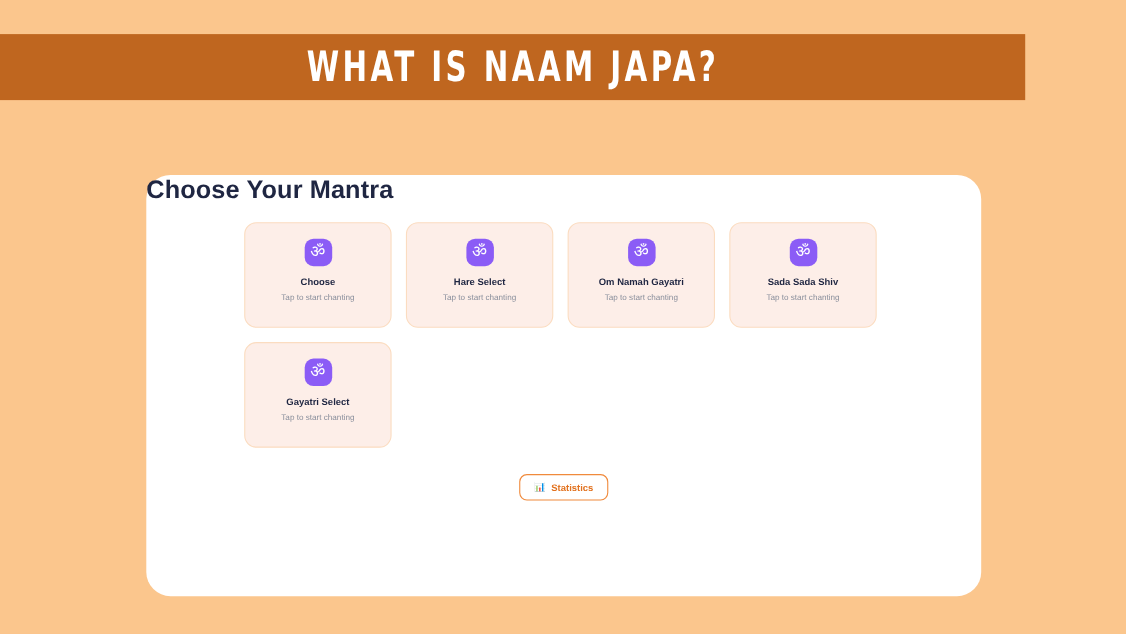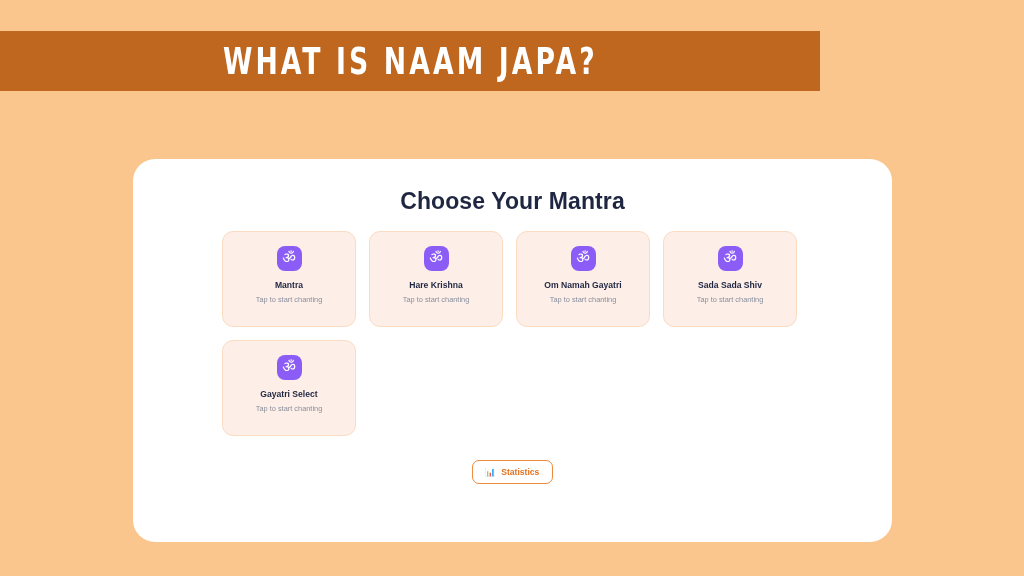--- a/index.html
+++ b/index.html
@@ -13,21 +13,21 @@
     background: #fbc68d;
     font-family: "Liberation Sans", sans-serif;
     position: relative;
   }
 
   
   #title-banner {
     position: absolute;
     left: 0;
     top: 31px;
-    width: 820px;
+    width: 932px;
     height: 60px;
     background: #bf661f;
     display: flex;
     align-items: center;
     justify-content: center;
   }
   #banner-title {
     color: #ffffff;
     font-family: "Liberation Sans Narrow", "DejaVu Sans Condensed", "Liberation Sans", sans-serif;
     font-size: 38px;
@@ -44,22 +44,21 @@
     position: absolute;
     left: 133px;
     top: 159px;
     width: 759px;
     height: 383px;
     background: #ffffff;
     border-radius: 22px;
   }
 
   #app-header {
-    text-align: center;
-    padding-top: 29px;
+    text-align: left;
   }
   #page-title {
     margin: 0;
     font-size: 23px;
     font-weight: bold;
     color: #1f2642;
     letter-spacing: 0.1px;
   }
   #page-subtitle {
     margin: 9px auto 0 auto;
@@ -155,27 +154,27 @@
 <div id="app-card">
 
   <div id="app-header">
     <h1 id="page-title">Choose Your Mantra</h1>
   </div>
 
   <div id="mantra-grid">
 
     <div class="mantra-card">
       <div class="mantra-icon">ॐ</div>
-      <div class="mantra-name">Mantra</div>
-      <div class="mantra-hint">Tap to start chanting</div>
-    </div>
-
-    <div class="mantra-card">
-      <div class="mantra-icon">ॐ</div>
-      <div class="mantra-name">Hare Krishna</div>
+      <div class="mantra-name">Choose</div>
+      <div class="mantra-hint">Tap to start chanting</div>
+    </div>
+
+    <div class="mantra-card">
+      <div class="mantra-icon">ॐ</div>
+      <div class="mantra-name">Hare Select</div>
       <div class="mantra-hint">Tap to start chanting</div>
     </div>
 
     <div class="mantra-card">
       <div class="mantra-icon">ॐ</div>
       <div class="mantra-name">Om Namah Gayatri</div>
       <div class="mantra-hint">Tap to start chanting</div>
     </div>
 
     <div class="mantra-card">

